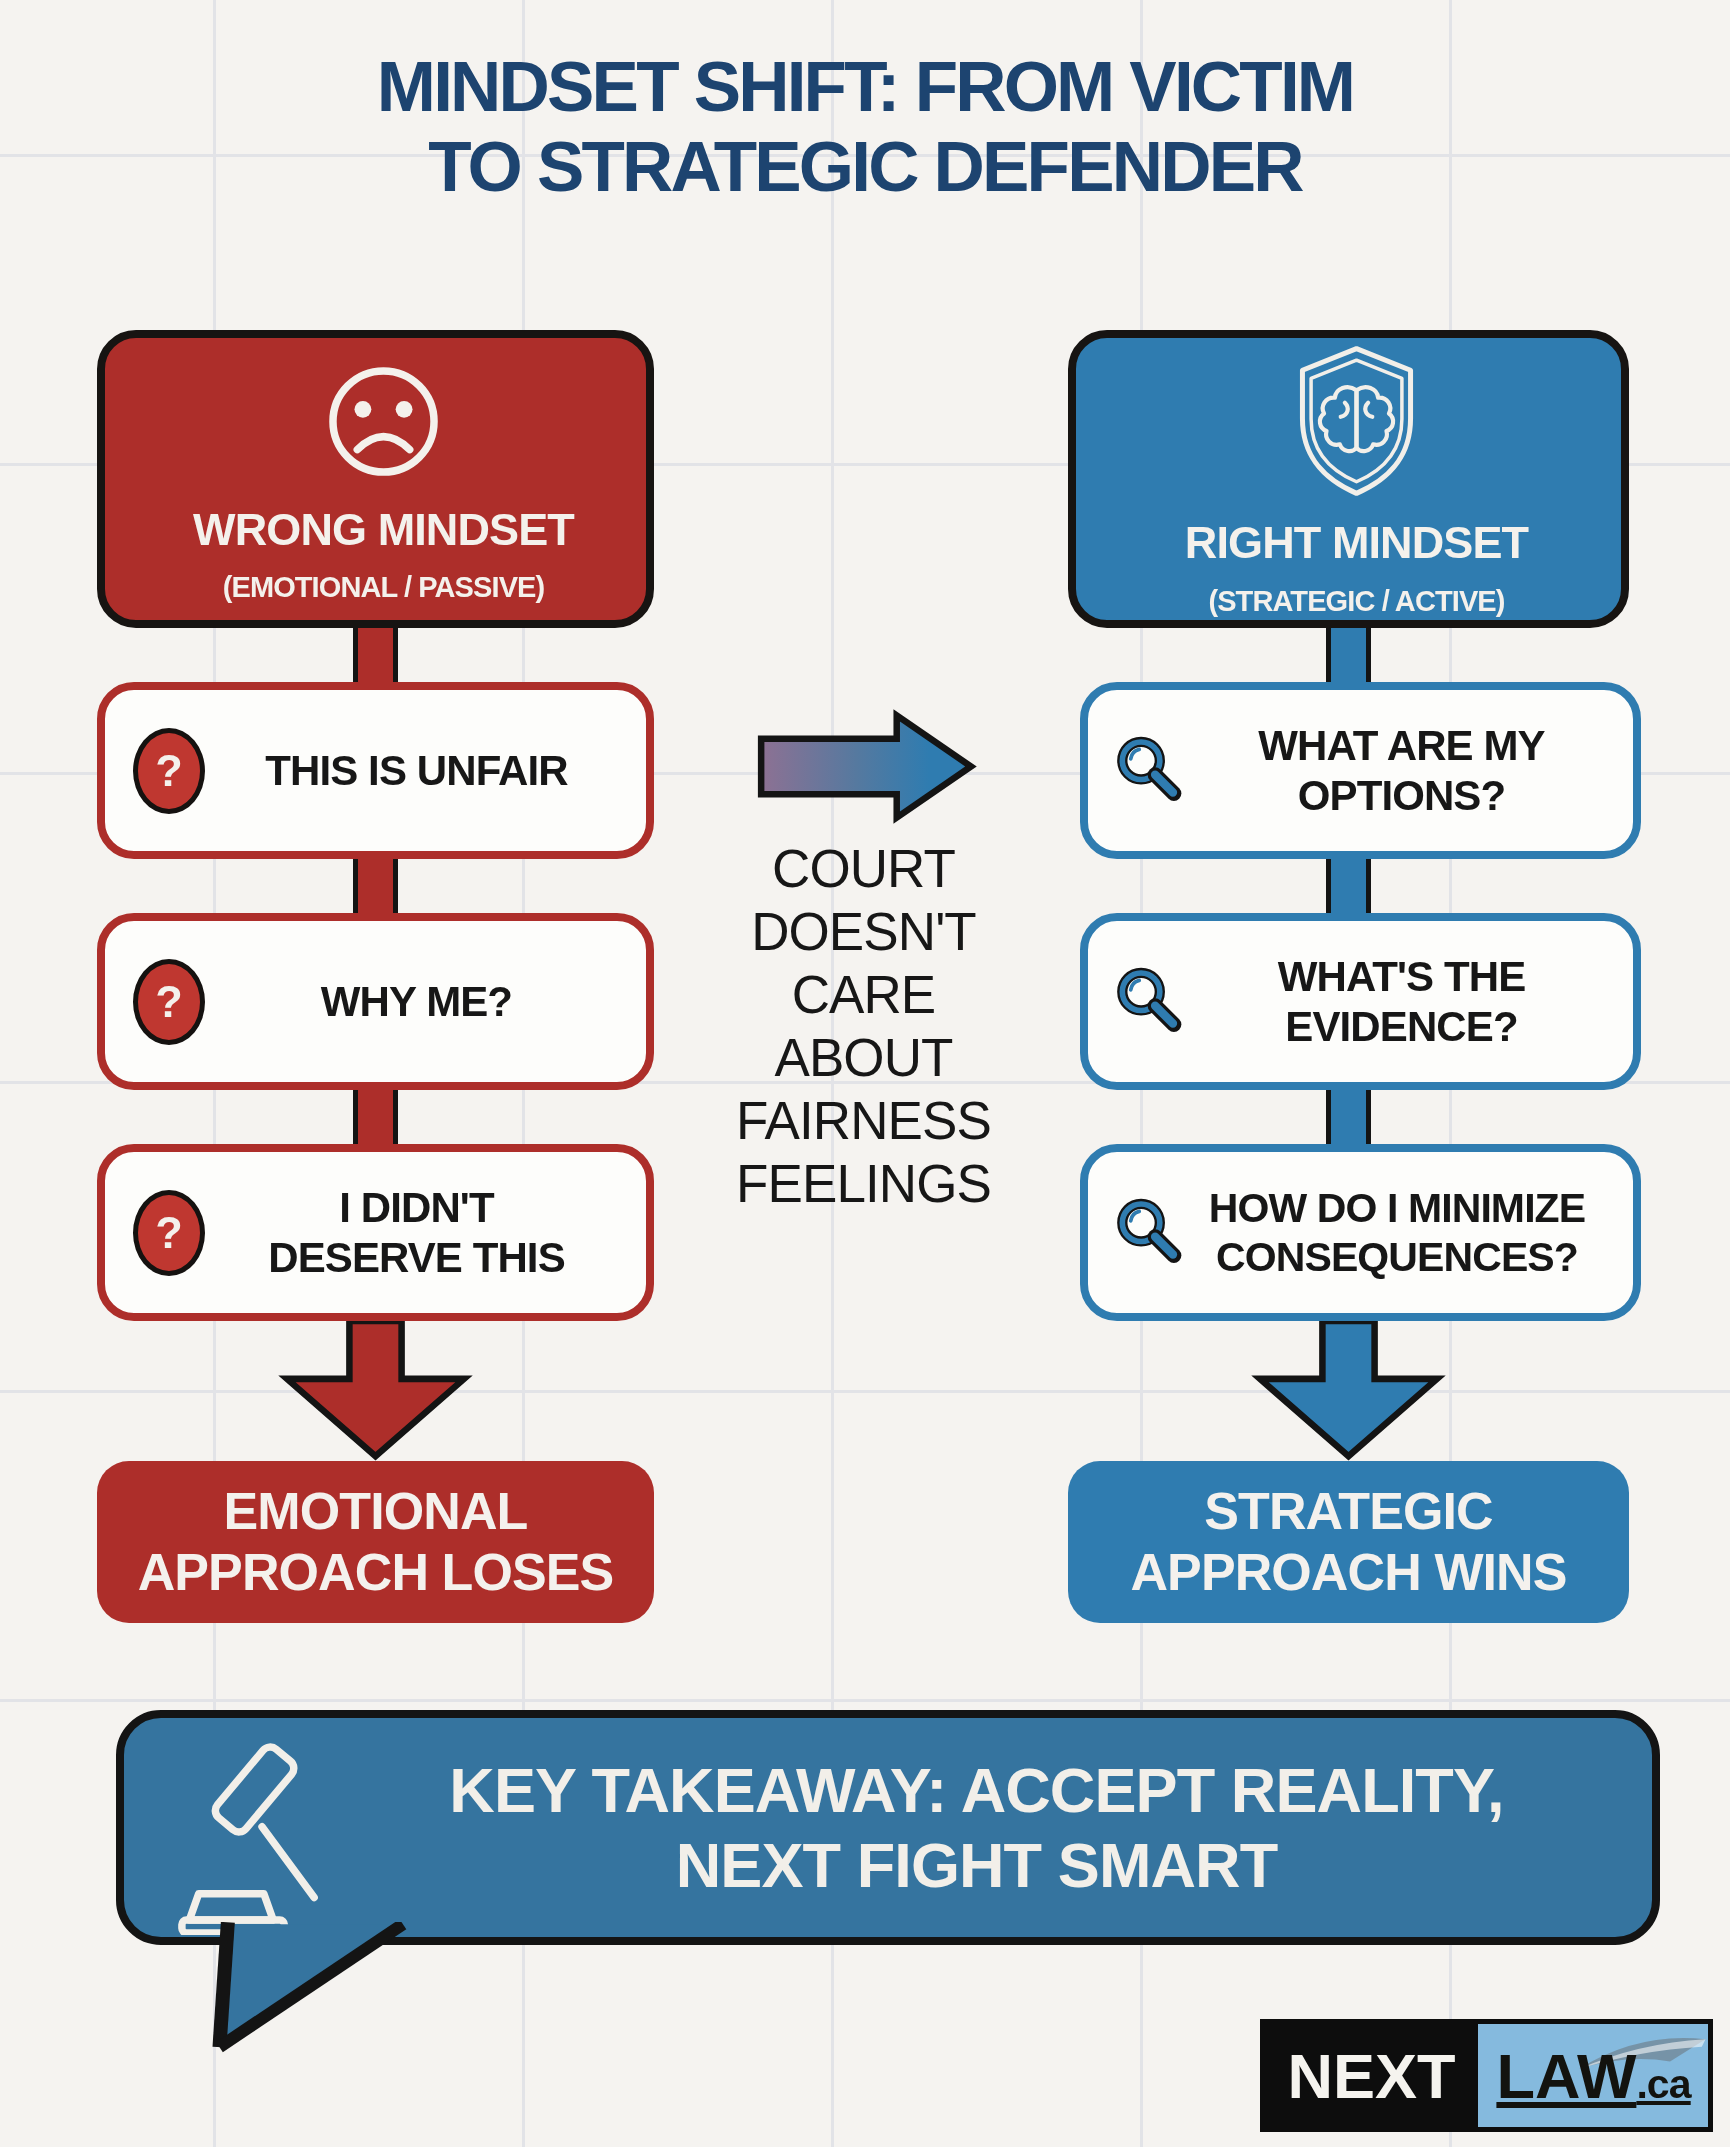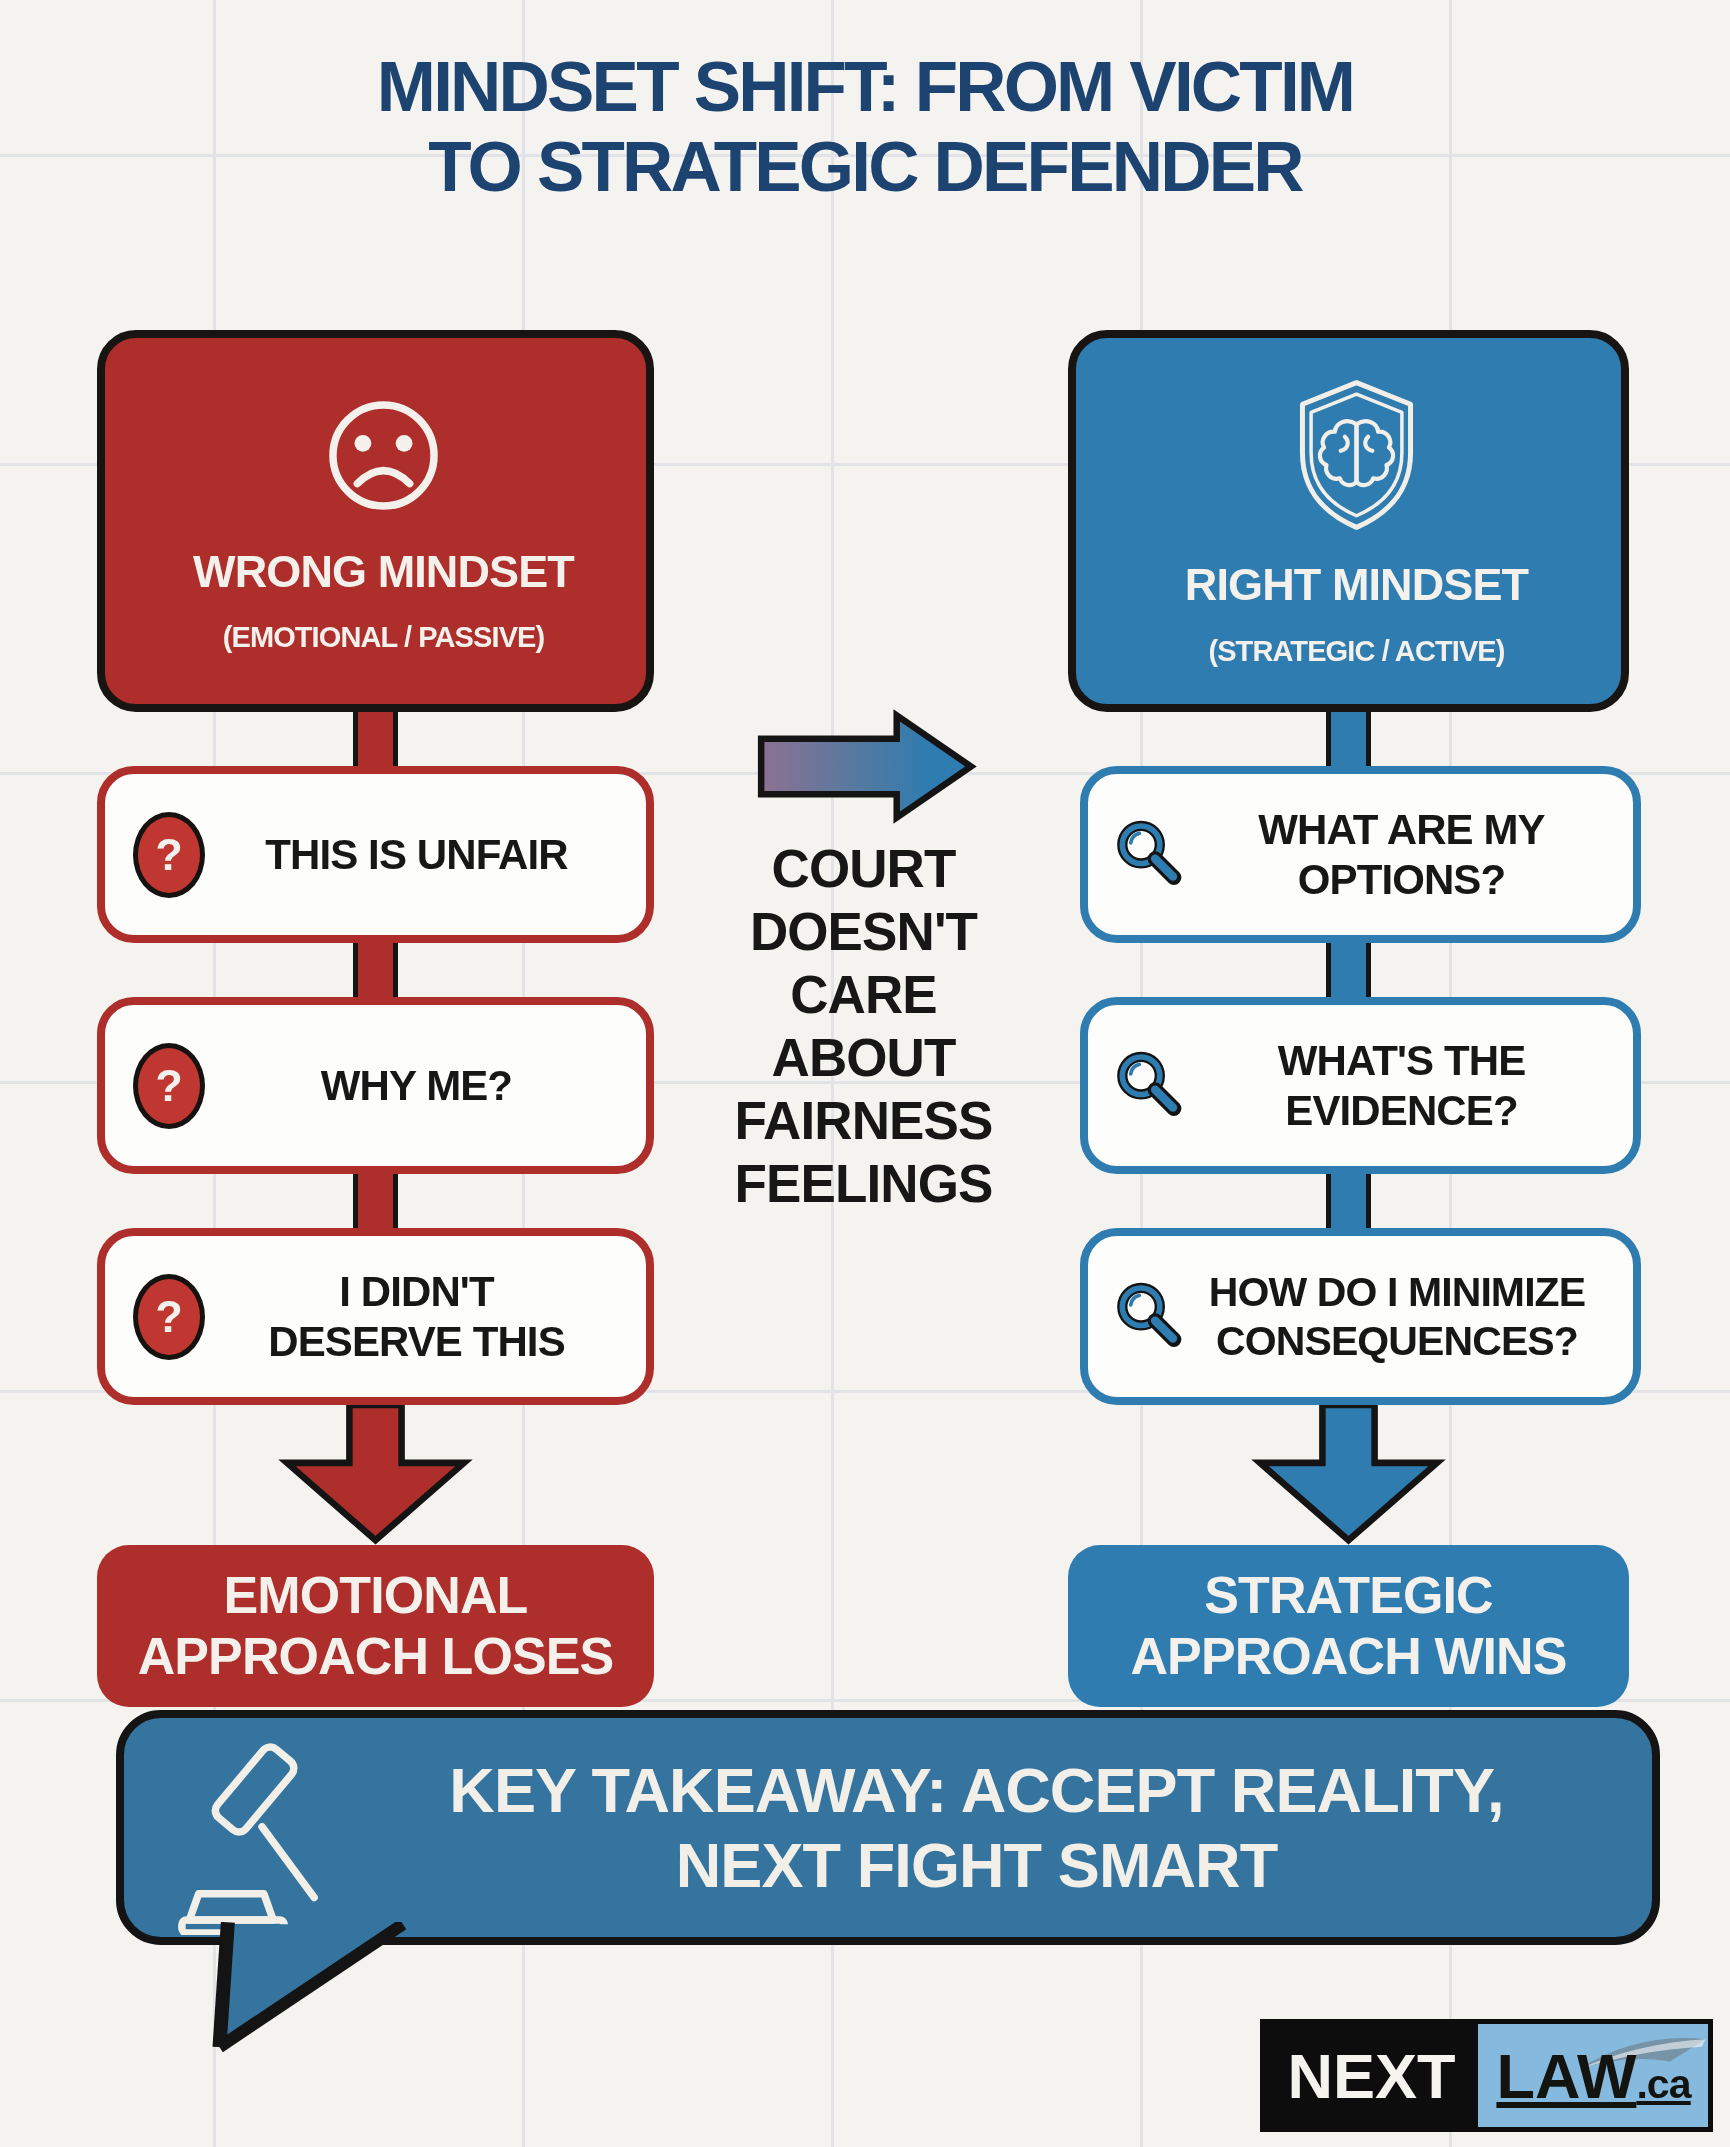--- a/index.html
+++ b/index.html
@@ -18,23 +18,23 @@
   
   .title{position:absolute;top:47px;left:0;right:0;text-align:center;
     font-size:71px;font-weight:bold;line-height:1.12;letter-spacing:-2.8px;
     color:var(--navy,#1d4470);}
 
   
   .col{position:absolute;top:330px;display:flex;flex-direction:column;align-items:center;}
   .col.left{left:97px;width:557px;}
   .col.right{left:1068px;width:561px;}
 
-  .header-box{width:100%;height:382px;box-sizing:border-box;border:8.4px solid #171412;
+  .header-box{width:100%;height:298px;box-sizing:border-box;border:8.4px solid #171412;
     border-radius:39px;display:flex;flex-direction:column;align-items:center;
-    justify-content:center;gap:26px;color:#f4f1ec;text-align:center;padding-left:16px;}
+    justify-content:center;gap:18px;color:#f4f1ec;text-align:center;padding-left:16px;}
   .header-box.red{background:var(--red,#ad2e2a);}
   .header-box.blue{background:var(--blue,#2f7cb0);}
   .header-title{font-size:45px;font-weight:bold;letter-spacing:-0.9px;line-height:1.1;}
   .header-sub{font-size:29px;font-weight:bold;letter-spacing:-0.9px;line-height:1.05;}
 
   .connector{width:45px;height:54px;box-sizing:border-box;
     border-left:5.6px solid #141414;border-right:5.6px solid #141414;}
   .connector.red{background:var(--red,#ad2e2a);}
   .connector.blue{background:var(--blue,#2f7cb0);}
 
@@ -66,21 +66,21 @@
   .result{width:100%;height:162px;border-radius:32px;display:flex;flex-direction:column;
     align-items:center;justify-content:center;color:#f4f1ed;text-align:center;}
   .result .line{font-size:52px;font-weight:bold;letter-spacing:-0.9px;line-height:1.17;}
   .result.red{background:var(--red,#ad2e2a);}
   .result.blue{background:var(--blue,#2f7cb0);}
 
   
   .mid-arrow{position:absolute;left:755px;top:708px;}
   .mid-arrow polygon{stroke:#141414;stroke-width:7;}
   .mid-note{position:absolute;left:718px;top:837px;width:291px;text-align:center;}
-  .mid-note .line{font-size:53px;font-weight:bold;letter-spacing:-0.9px;line-height:1.19;
+  .mid-note .line{font-size:53px;font-weight:normal;letter-spacing:-0.9px;line-height:1.19;
     color:#171717;}
 
   
   .bubble{position:absolute;left:93px;top:1710px;width:1544px;height:235px;
     box-sizing:border-box;background:var(--bubble-blue,#35749f);
     border:8.4px solid #141414;border-radius:45px;
     display:flex;flex-direction:column;align-items:center;justify-content:center;
     padding-left:177px;margin-left:23px;}
   .bubble .line{font-size:63px;font-weight:bold;letter-spacing:-0.9px;line-height:1.18;
     color:#f2efe9;text-align:center;}

